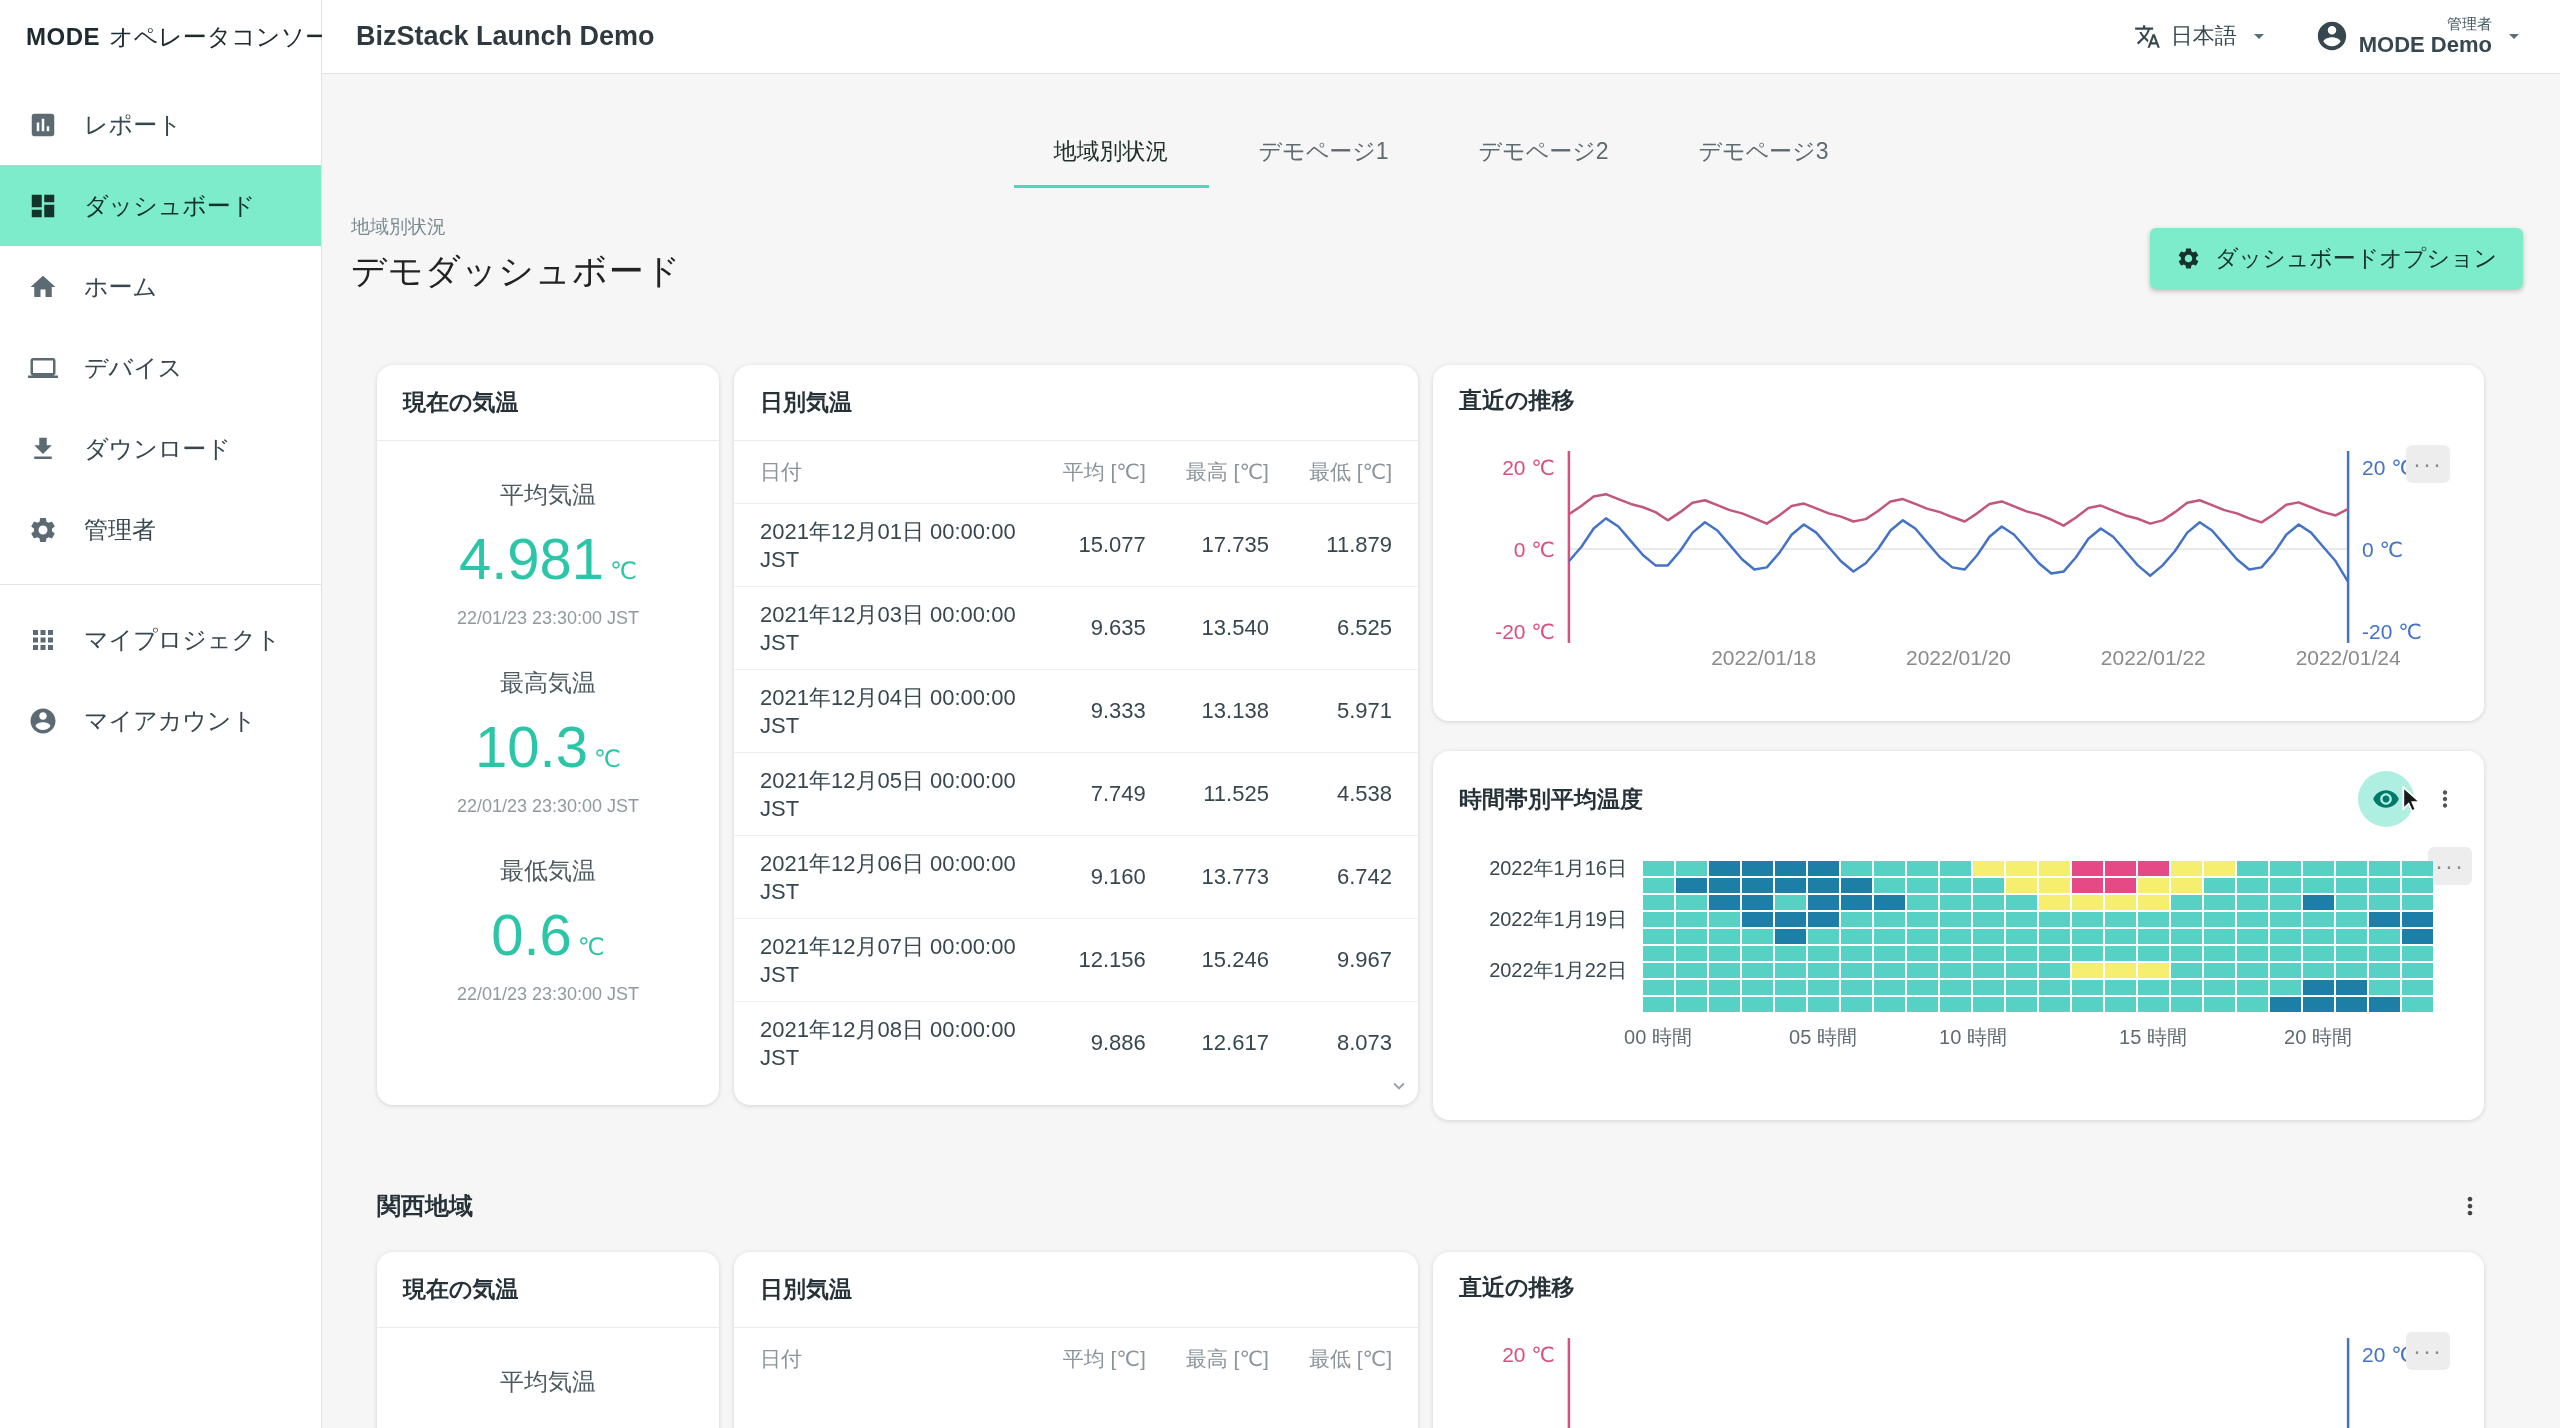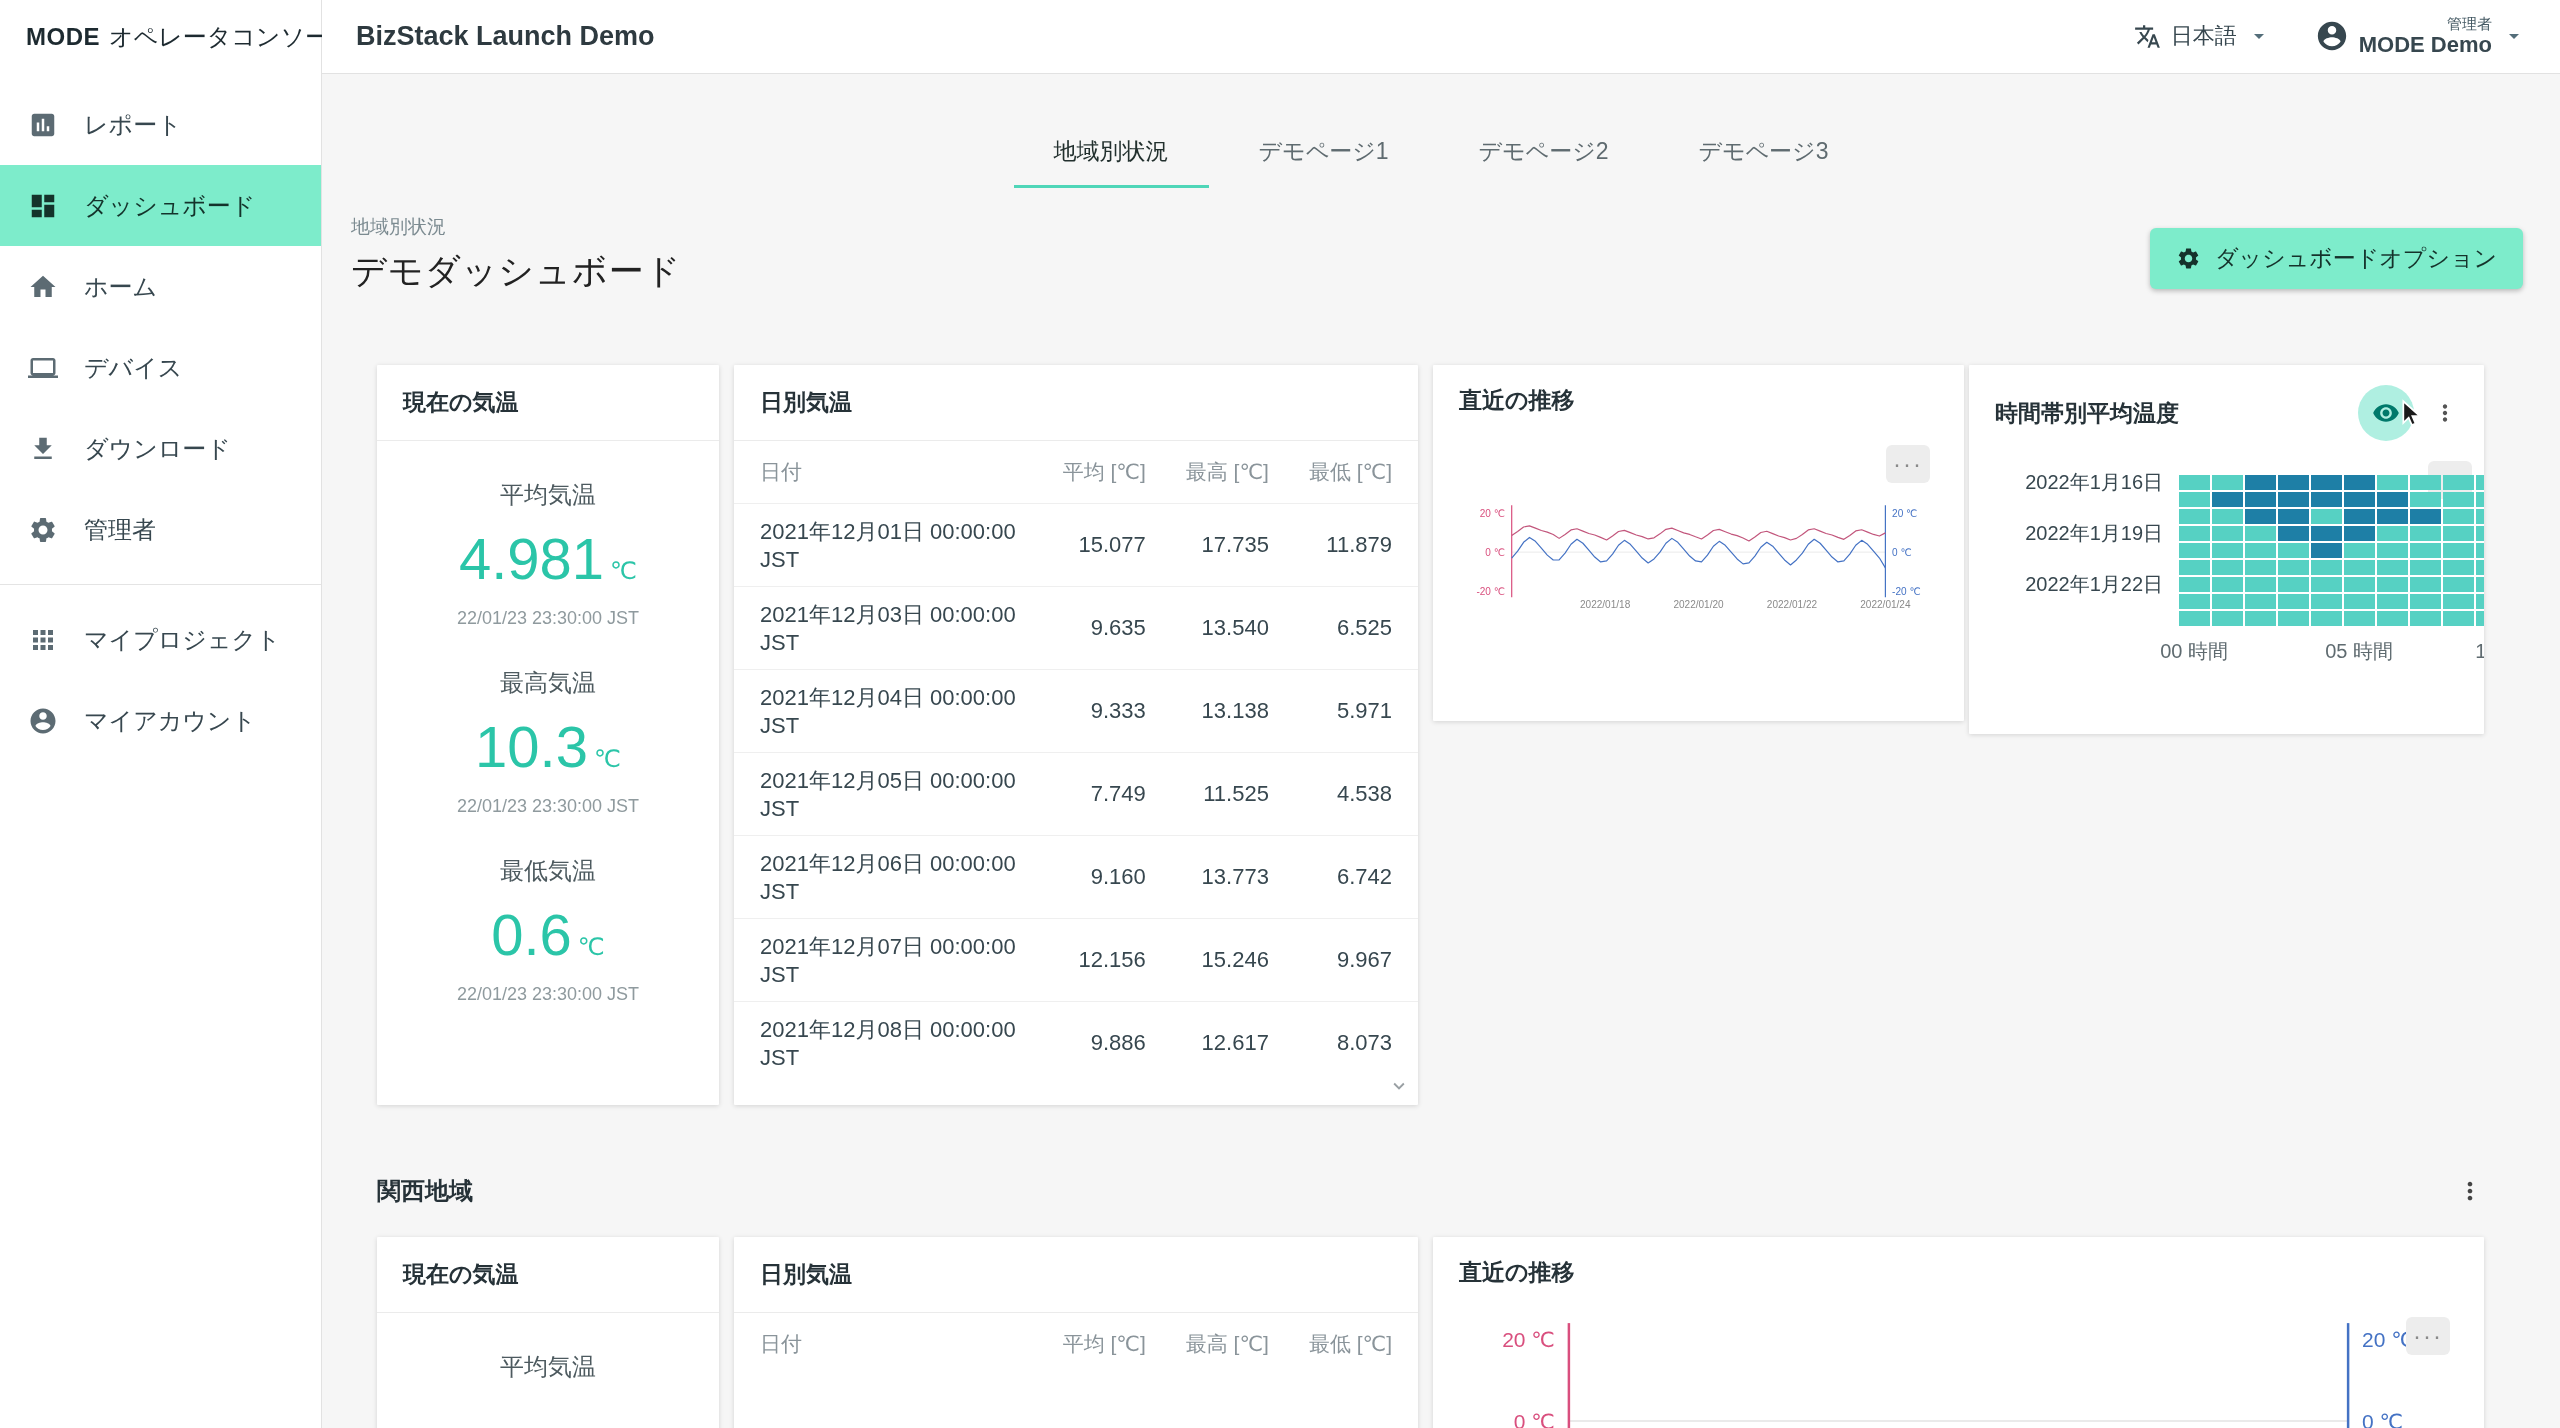--- a/index.html
+++ b/index.html
@@ -40,40 +40,40 @@
   .breadcrumb{font-size:19px;color:#7c8b91}
   .page-title{font-size:35px;font-weight:500;color:#222;margin-top:8px;letter-spacing:1px}
   .options-btn{display:flex;align-items:center;gap:14px;background:#7deccb;border:none;border-radius:6px;padding:15px 26px;font-size:23px;font-weight:500;color:#15322b;font-family:inherit;cursor:pointer;box-shadow:0 2px 5px rgba(0,0,0,.25);margin-bottom:6px}
 
   .region-section{margin:70px 76px 0 55px}
   .section-head{display:flex;align-items:center;justify-content:space-between}
   .section-title{font-size:24px;font-weight:700;color:#263238}
   .kebab{color:#444;cursor:pointer;display:inline-flex}
   .cards-row{display:flex;gap:15px;margin-top:30px}
 
-  .card{background:#fff;border-radius:1px;box-shadow:0 1px 5px rgba(0,0,0,.14);position:relative}
+  .card{background:#fff;border-radius:16px;box-shadow:0 1px 5px rgba(0,0,0,.14);position:relative}
   .card-head{padding:22px 26px;font-size:23px;font-weight:700;color:#263238;border-bottom:1px solid #ebebeb}
 
   .card-current{width:342px;height:740px;flex:0 0 342px;overflow:hidden}
   .card-current-body{display:flex;flex-direction:column;align-items:center}
   .metric{margin-top:38px;text-align:center}
   .metric-label{font-size:24px;color:#4d5a5f}
   .metric-value{font-size:58px;font-weight:500;color:#2bc5a8;margin-top:14px}
   .metric-unit{font-size:24px;margin-left:6px}
   .metric-time{font-size:18px;color:#8f9a9e;margin-top:16px}
 
   .card-daily{width:684px;height:740px;flex:0 0 684px;overflow:hidden}
   .daily-table{width:100%;border-collapse:collapse;table-layout:fixed;font-size:22px}
   .daily-table th{font-size:21px;font-weight:400;color:#8a949a;padding:17px 8px;text-align:left}
   .daily-table th.num,.daily-table td.num{text-align:right;padding-right:26px}
   .daily-table th:first-child,.daily-table td:first-child{padding-left:26px;width:46%}
   .daily-table td{padding:13px 8px;color:#37474f;border-top:1px solid #efefef}
   .table-scroll-icon{position:absolute;right:8px;bottom:4px;color:#9aa0a4;cursor:pointer}
 
-  .right-col{flex:1;display:flex;flex-direction:row;gap:5px;min-width:0}
+  .right-col{flex:1;display:flex;flex-direction:column;gap:30px;min-width:0}
   .card-trend{height:356px;padding:20px 26px 0;overflow:hidden}
   .card-heatmap{height:369px;padding:20px 26px 0;overflow:hidden}
   .chart-head{display:flex;align-items:center}
   .card-title{font-size:23px;font-weight:700;color:#263238}
   .head-actions{margin-left:auto;display:flex;align-items:center;gap:18px}
   .eye-btn{width:56px;height:56px;border-radius:50%;background:rgba(96,224,196,.5);display:inline-flex;align-items:center;justify-content:center;color:#00796b;cursor:pointer}
   .kebab.sm{color:#555}
   .more-btn{position:absolute;right:34px;top:80px;width:44px;height:38px;border:none;border-radius:6px;background:#ededed;color:#8a8a8a;font-size:24px;line-height:1;cursor:pointer;font-family:inherit;letter-spacing:2px}
   .more-btn.hm-more{right:12px;top:96px}
   .trend-svg{width:100%;height:250px;margin-top:14px;display:block}

